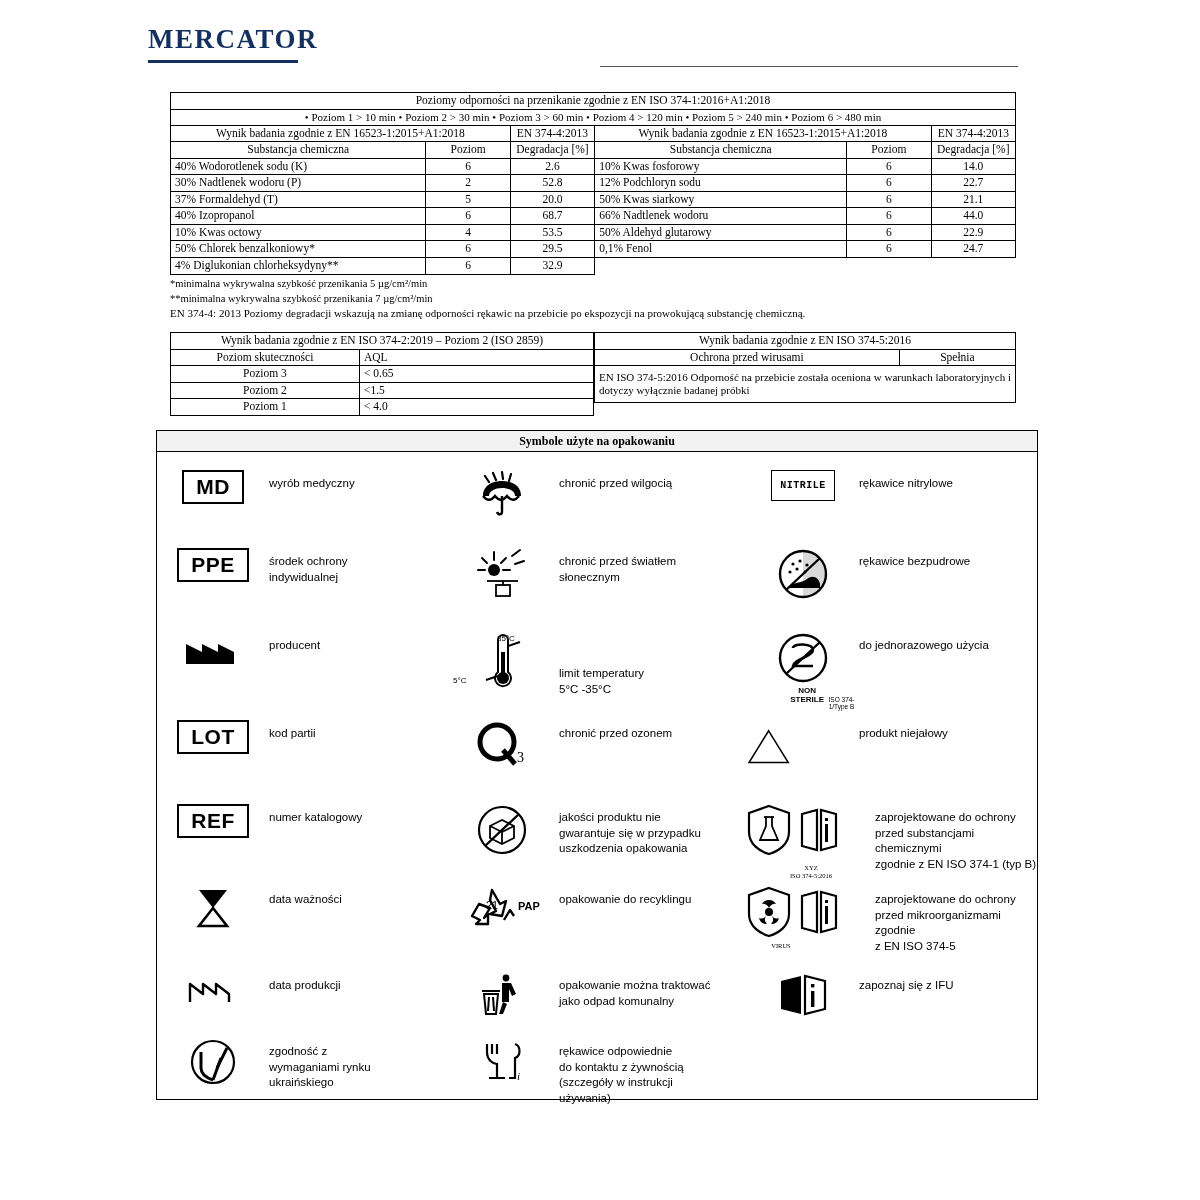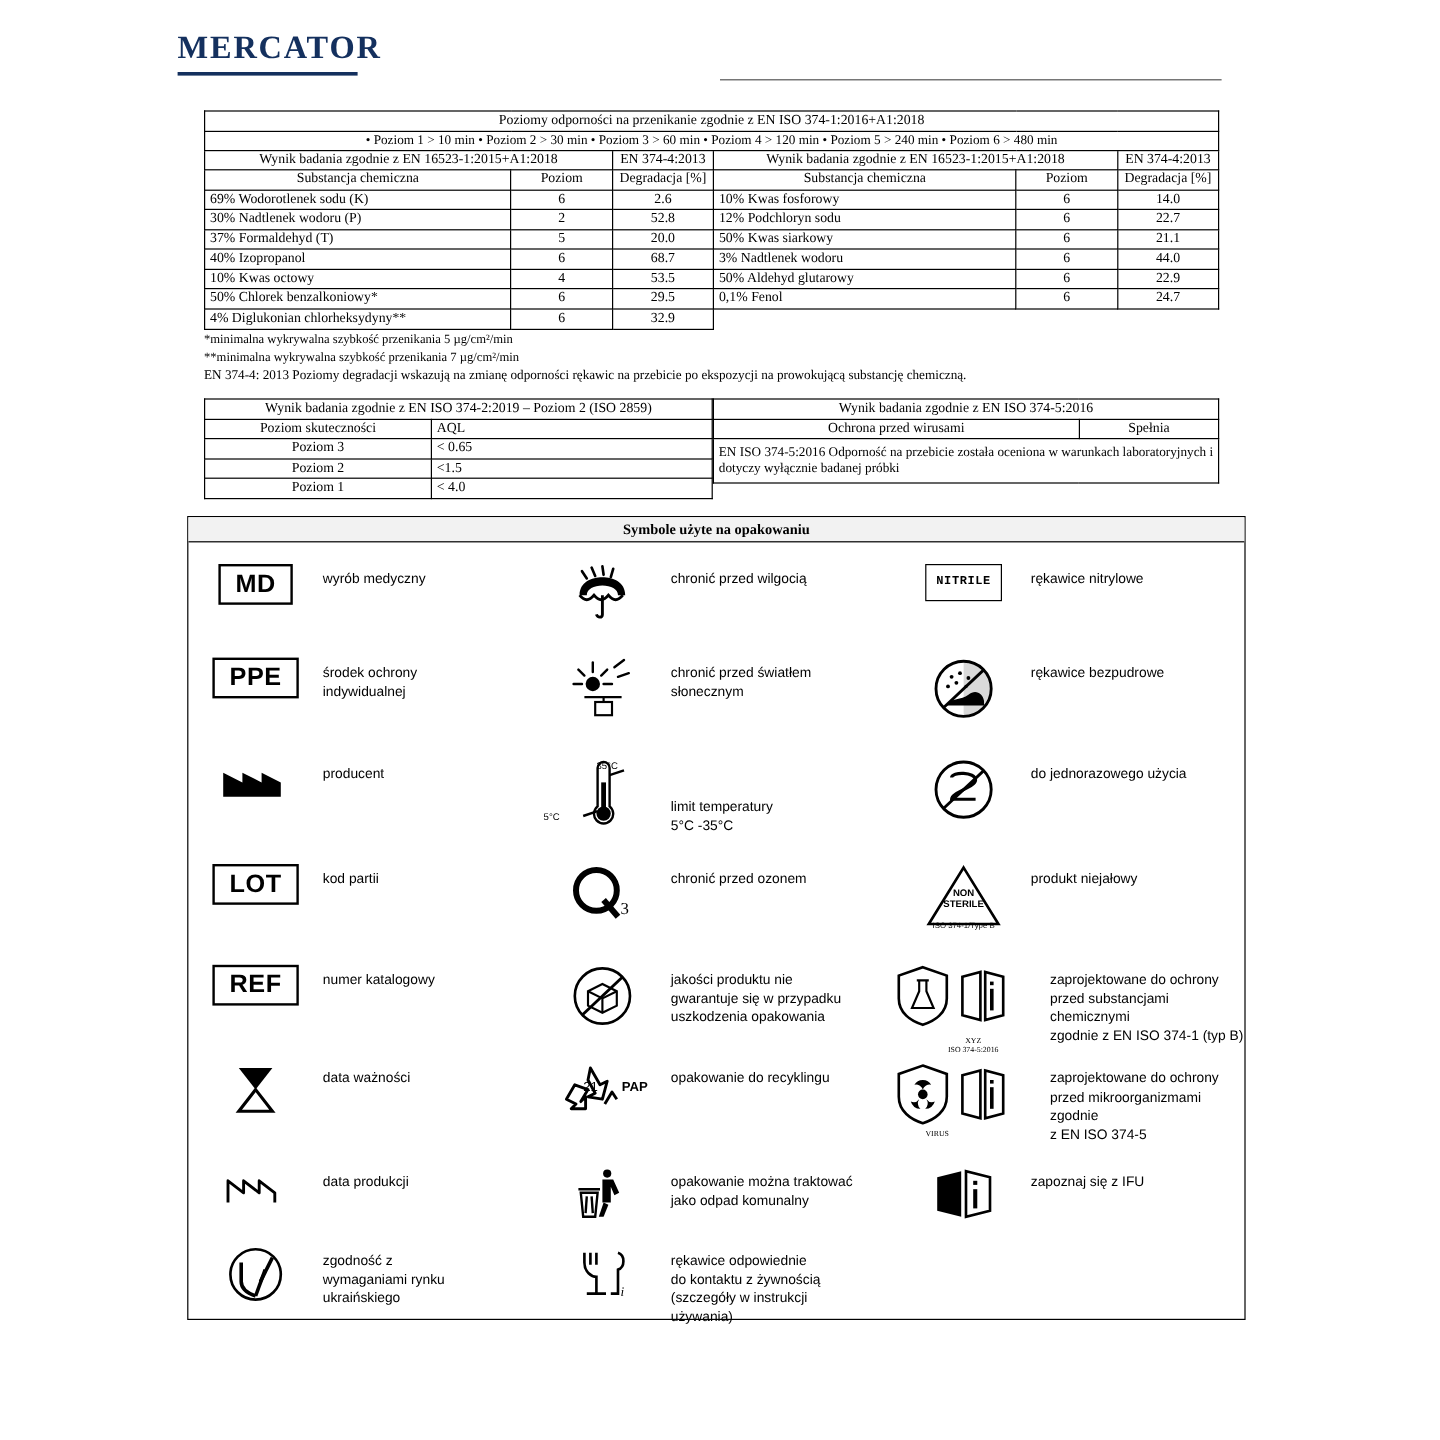--- a/index.html
+++ b/index.html
@@ -206,21 +206,21 @@
       <tr>
         <td class="c" style="width:265px;">Substancja chemiczna</td>
         <td class="c" style="width:80px;">Poziom</td>
         <td class="c">Degradacja [%]</td>
         <td class="c" style="width:265px;">Substancja chemiczna</td>
         <td class="c" style="width:80px;">Poziom</td>
         <td class="c">Degradacja [%]</td>
       </tr>
 
       <tr>
-        <td class="l">69% Wodorotlenek sodu (K)</td>
+        <td class="l">40% Wodorotlenek sodu (K)</td>
         <td class="c">6</td>
         <td class="c">2.6</td>
         <td class="l">10% Kwas fosforowy</td>
         <td class="c">6</td>
         <td class="c">14.0</td>
       </tr>
       <tr>
         <td class="l">30% Nadtlenek wodoru (P)</td>
         <td class="c">2</td>
         <td class="c">52.8</td>
@@ -233,21 +233,21 @@
         <td class="c">5</td>
         <td class="c">20.0</td>
         <td class="l">50% Kwas siarkowy</td>
         <td class="c">6</td>
         <td class="c">21.1</td>
       </tr>
       <tr>
         <td class="l">40% Izopropanol</td>
         <td class="c">6</td>
         <td class="c">68.7</td>
-        <td class="l">3% Nadtlenek wodoru</td>
+        <td class="l">66% Nadtlenek wodoru</td>
         <td class="c">6</td>
         <td class="c">44.0</td>
       </tr>
       <tr>
         <td class="l">10% Kwas octowy</td>
         <td class="c">4</td>
         <td class="c">53.5</td>
         <td class="l">50% Aldehyd glutarowy</td>
         <td class="c">6</td>
         <td class="c">22.9</td>
@@ -452,21 +452,21 @@
           <div class="ico">
             <svg width="60" height="50" viewBox="0 0 60 50">
               <circle cx="24" cy="22" r="17" fill="none" stroke="#000" stroke-width="5"></circle>
               <line x1="30" y1="30" x2="42" y2="44" stroke="#000" stroke-width="5"></line>
               <text x="44" y="42" font-family="Liberation Serif, serif" font-size="14" fill="#000">3</text>
             </svg>
           </div>
           <div class="txt">chronić przed ozonem</div>
         </div>
         <div class="cell" style="width:290px;flex-direction:row;">
-          <div class="ico" style="flex-direction:column;align-items:center;">
+          <div class="ico" style="flex-direction:row;">
             <svg width="64" height="54" viewBox="0 0 64 54">
               <path d="M32,3 L61,50 L3,50 Z" fill="none" stroke="#000" stroke-width="2.2"></path>
             </svg>
             <div style="position:relative;top:-34px;font-family:'Liberation Sans',sans-serif;font-weight:bold;font-size:8px;text-align:center;line-height:1.15;white-space:pre-line;">NON
 STERILE</div>
             <div class="tinylbl" style="position:relative;top:-26px;">ISO 374-1/Type B</div>
           </div>
           <div class="txt">produkt niejałowy</div>
         </div>
       </div>

